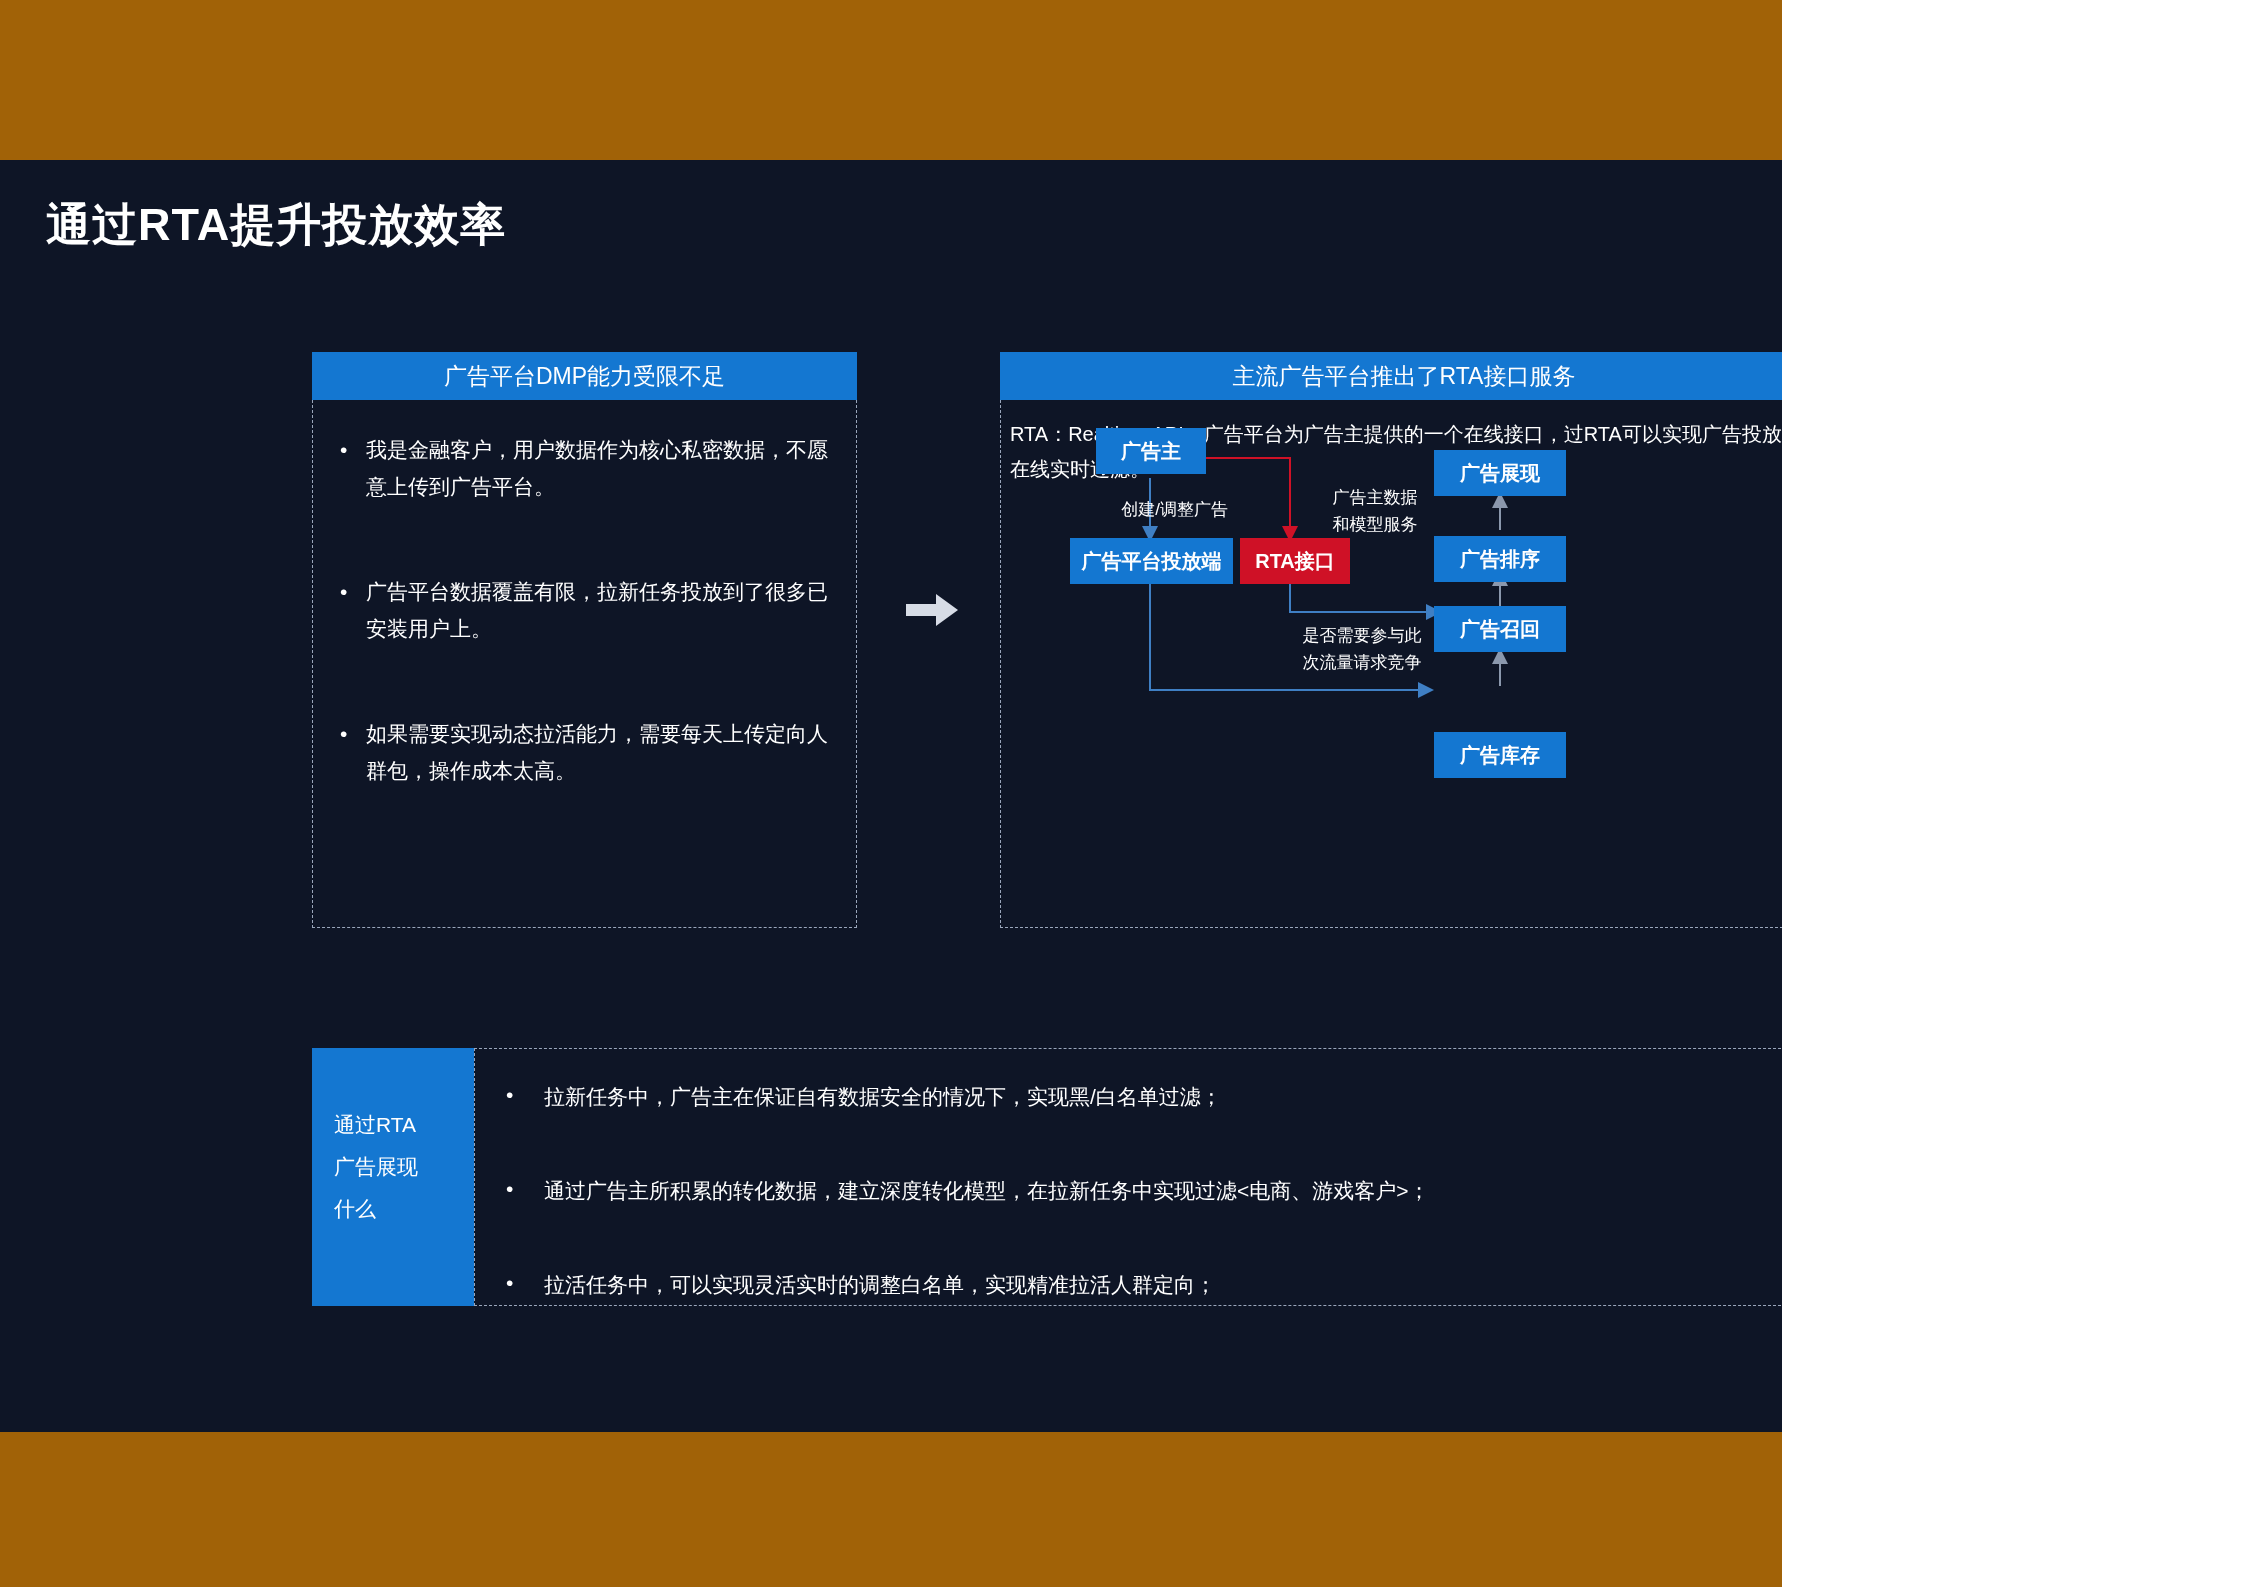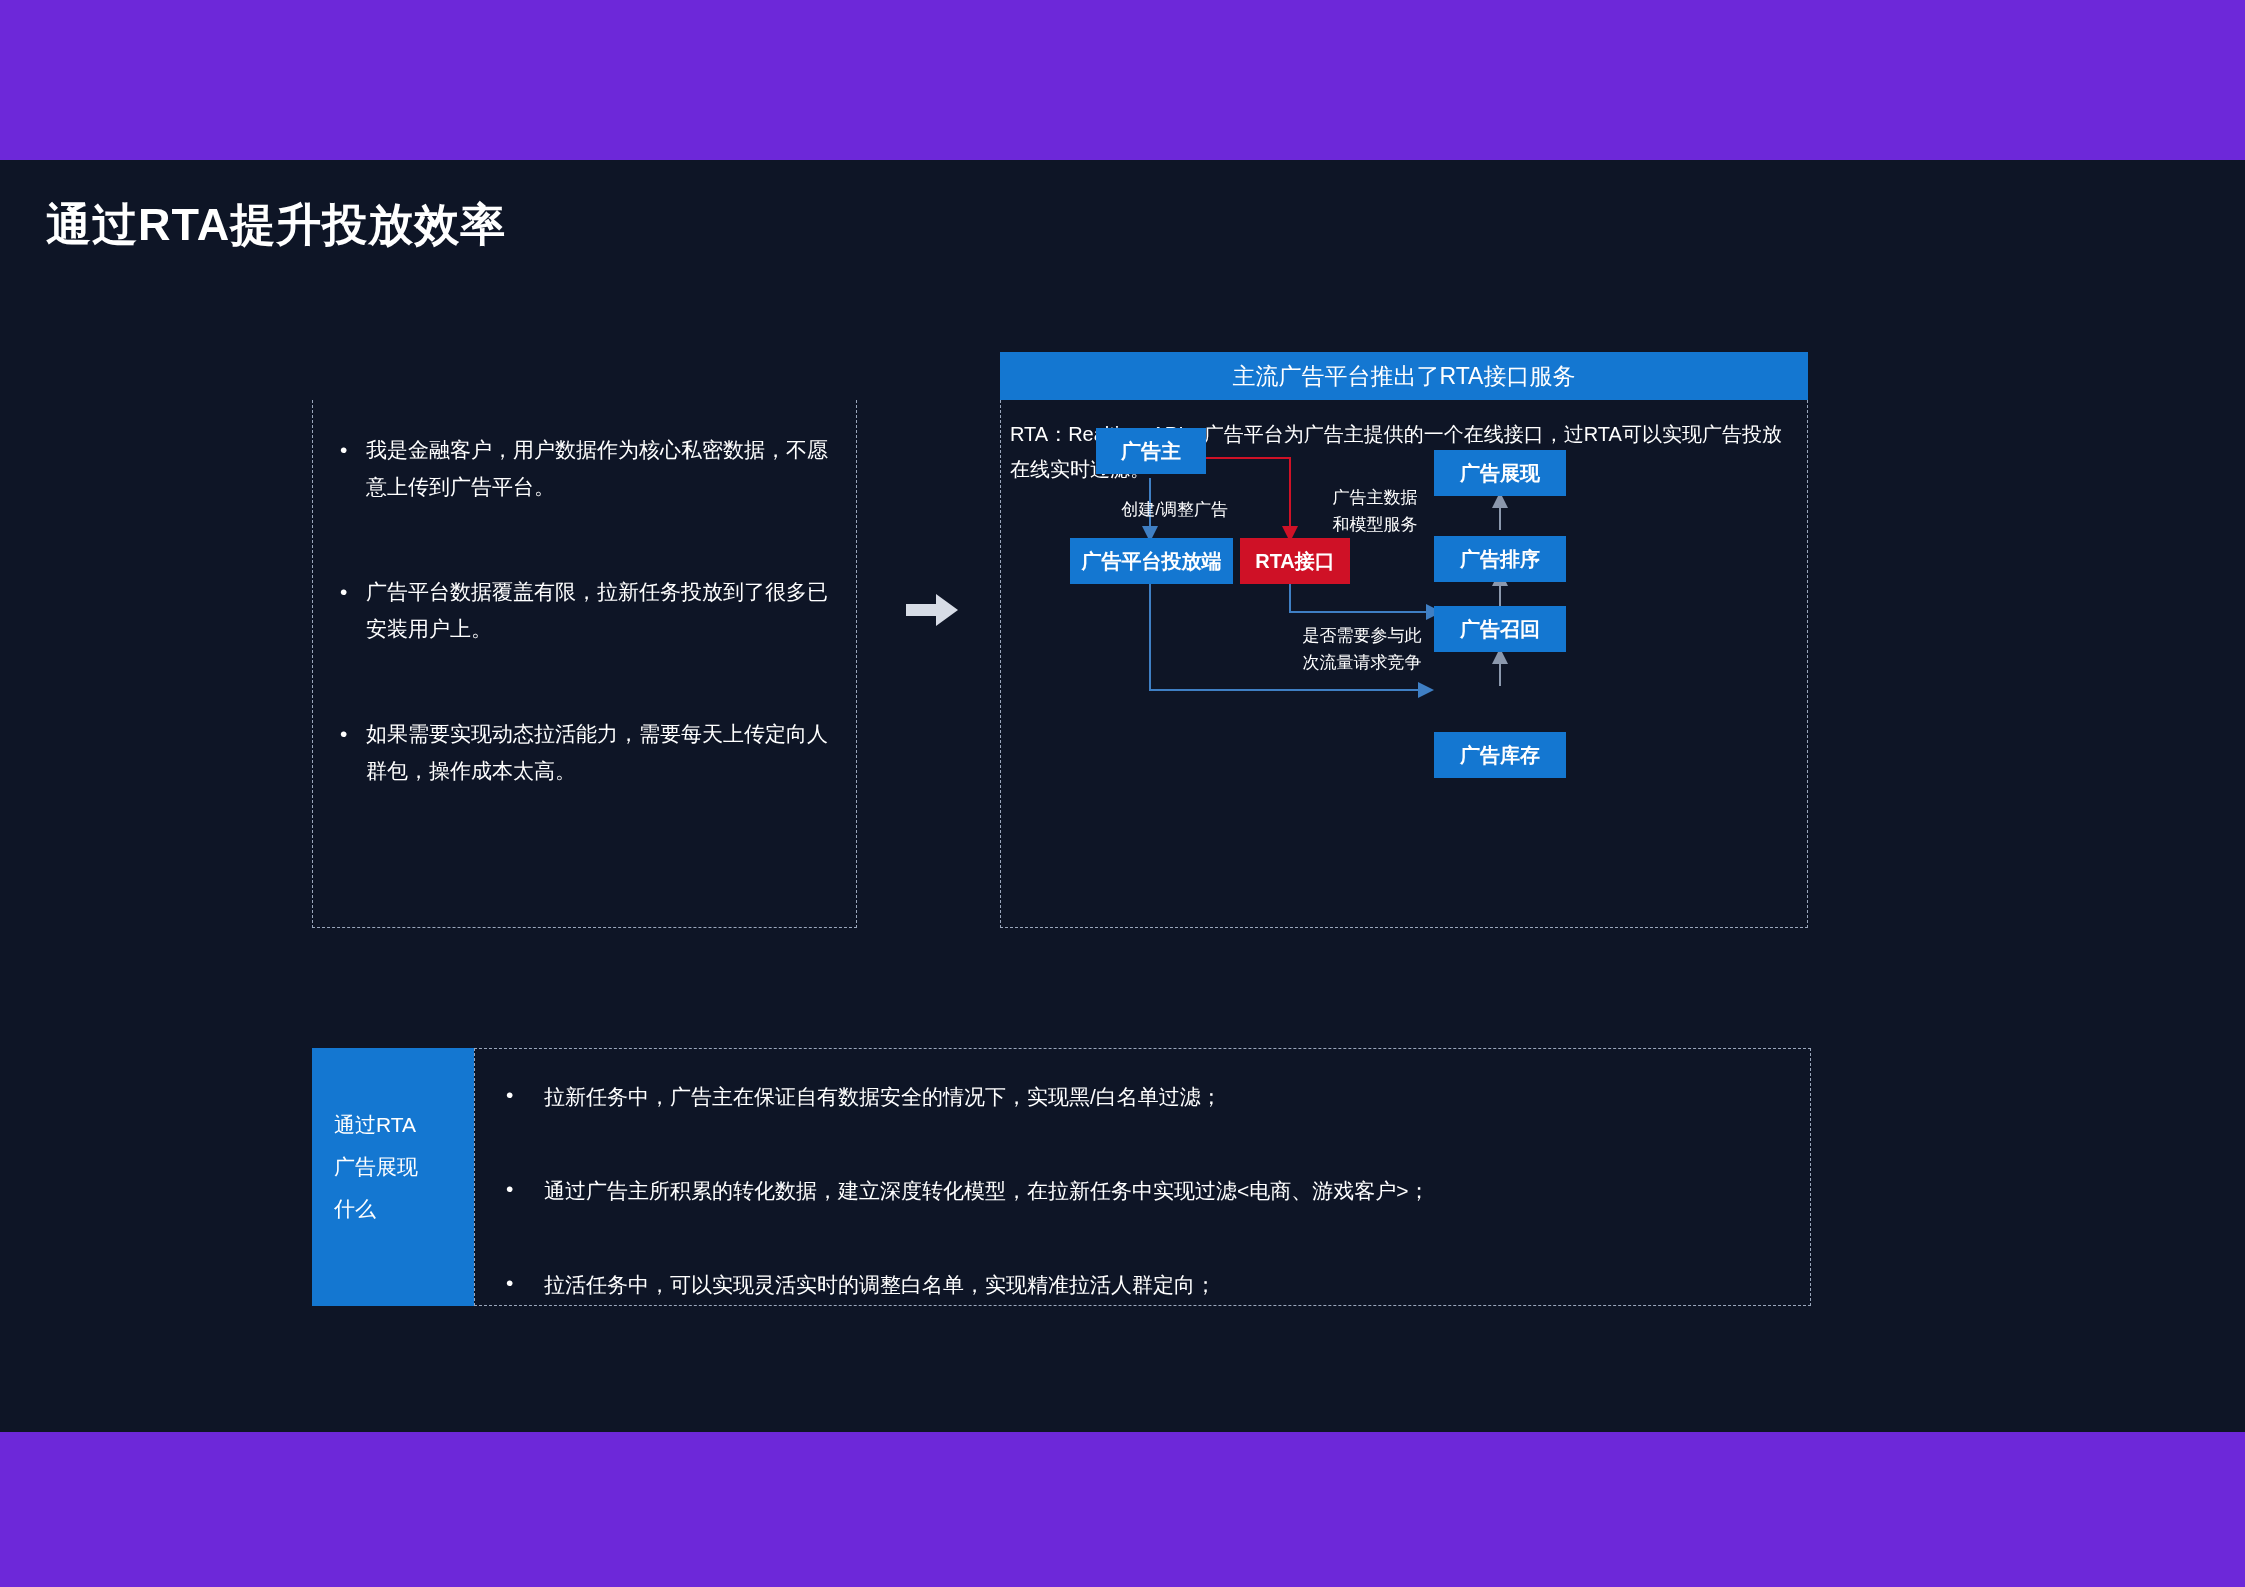--- a/index.html
+++ b/index.html
@@ -9,23 +9,23 @@
   }
   body {
     width: 2245px;
     height: 1587px;
     font-family: "Liberation Sans", sans-serif;
   }
   #slide {
     position: absolute;
     left: 0;
     top: 0;
-    width: 2245px;
+    width: 1782px;
     height: 1587px;
-    background: #6d28d9;
+    background: #a16207;
     overflow: hidden;
   }
   #canvas {
     position: absolute;
     left: 0;
     top: 160px;
     width: 2245px;
     height: 1272px;
     background: #0e1526;
   }
@@ -195,20 +195,21 @@
   #bb2 { top: 1271px; }
 </style>
 </head>
 <body>
 
 <div id="slide">
   <div id="canvas"></div>
 
   <div id="title">通过RTA提升投放效率</div>
 
+  <div id="left-header">广告平台DMP能力受限不足</div>
   <div id="left-body"></div>
 
   <div class="bullet-row" id="lb0">
     <span class="bullet-dot">•</span>
     <span class="bullet-text">我是金融客户，用户数据作为核心私密数据，不愿意上传到广告平台。</span>
   </div>
   <div class="bullet-row" id="lb1">
     <span class="bullet-dot">•</span>
     <span class="bullet-text">广告平台数据覆盖有限，拉新任务投放到了很多已安装用户上。</span>
   </div>

